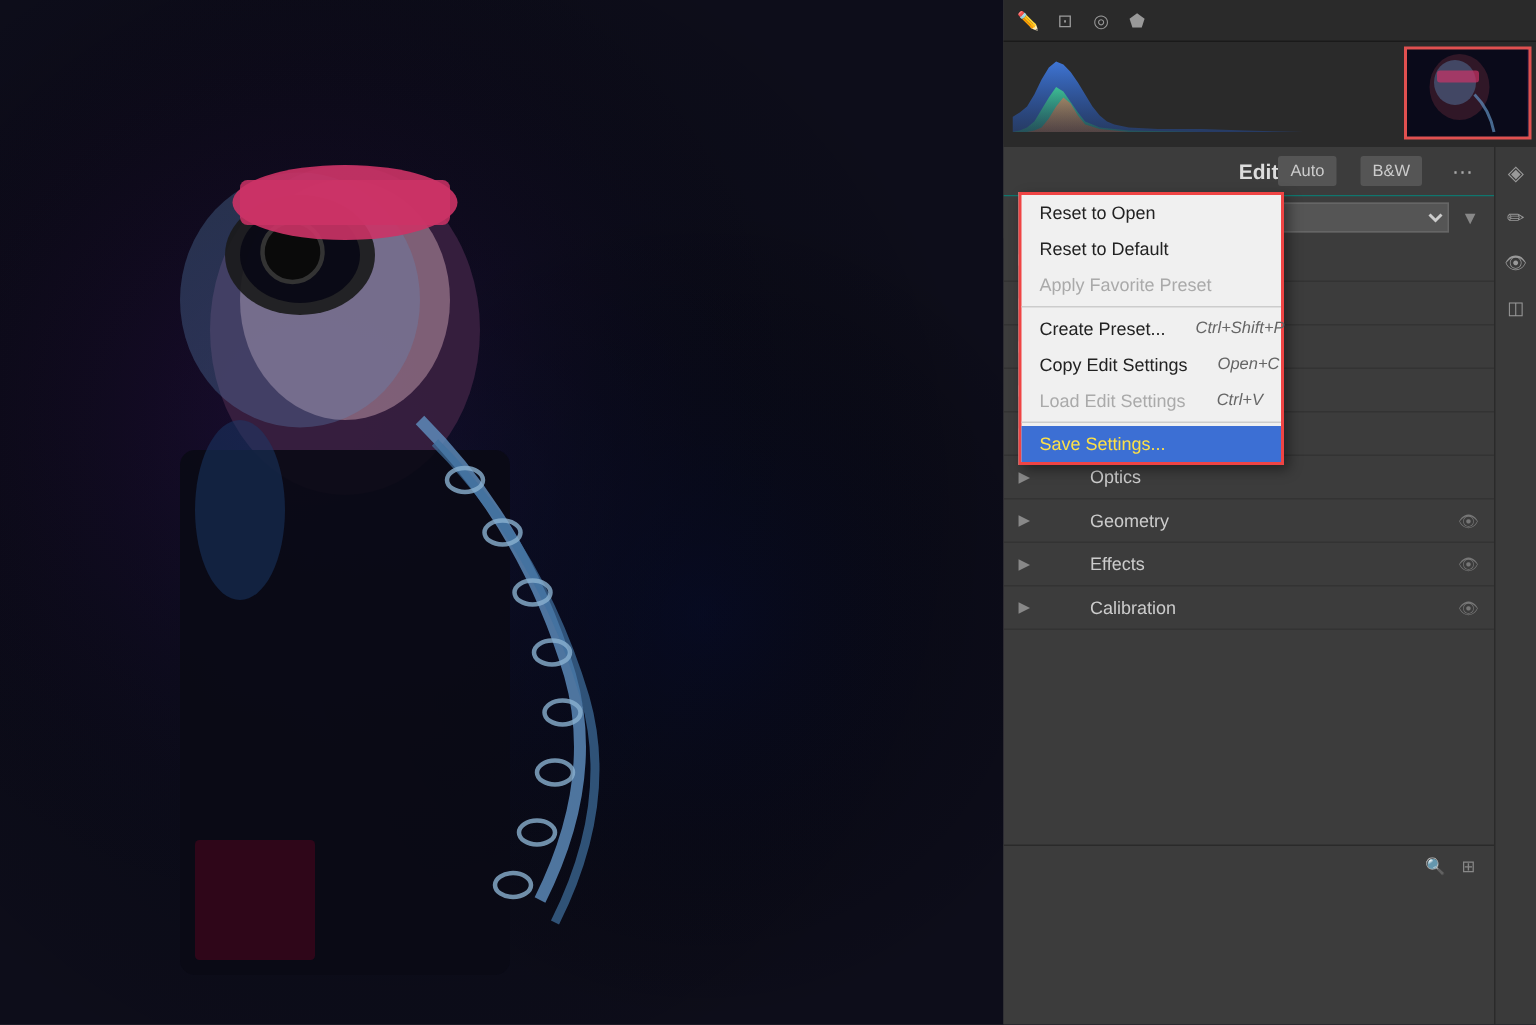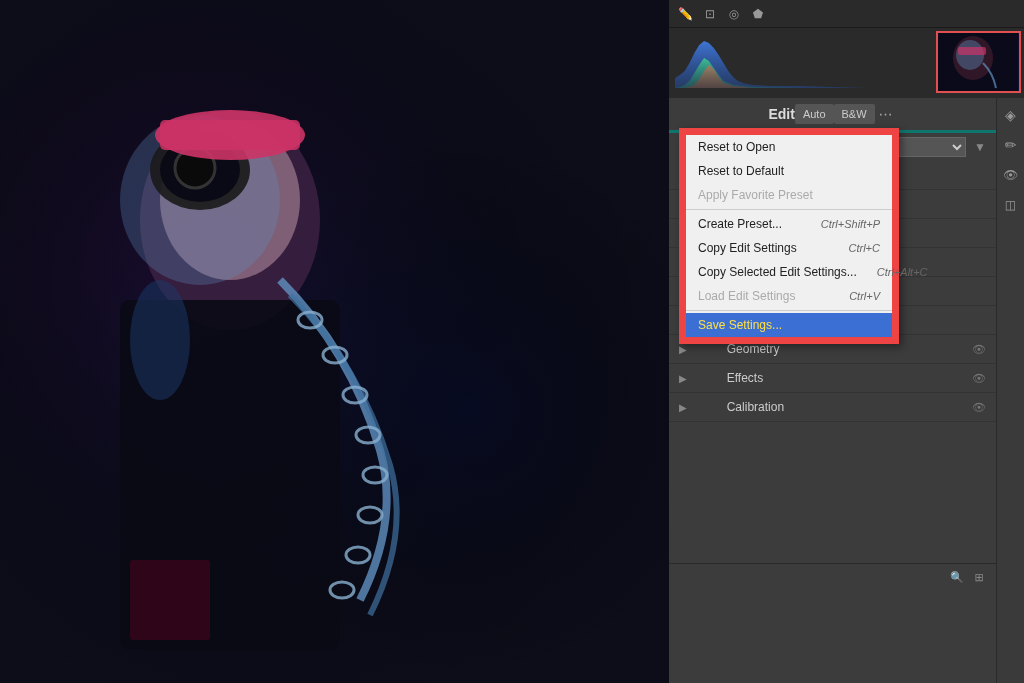--- a/index.html
+++ b/index.html
@@ -52,35 +52,35 @@
       margin: 3px;
       background: linear-gradient(135deg, #0a0a1a, #1a0a2e, #0a1535);
       border: 2px solid #e05050;
       position: relative;
       overflow: hidden;
     }
 
     .edit-header {
       display: flex;
       align-items: center;
-      justify-content: center;
+      justify-content: flex-end;
       padding: 6px 10px;
       background: #3c3c3c;
-      border-bottom: 3px solid #0f766e;
+      border-bottom: 1px solid #0f766e;
     }
 
     .edit-title {
       font-size: 14px;
       font-weight: 600;
       color: #ddd;
     }
 
     .edit-header-buttons {
       display: flex;
-      gap: 0;
+      gap: 16px;
     }
 
     .edit-btn {
       background: #555;
       color: #ccc;
       border: none;
       padding: 2px 8px;
       font-size: 11px;
       cursor: pointer;
       border-radius: 2px;
@@ -147,23 +147,23 @@
     .panel-item .item-icon {
       color: #777;
       font-size: 11px;
     }
 
     
     .context-menu {
       position: absolute;
       top: 125px;
       left: -180px;
-      width: 220px;
+      width: 177px;
       background: #f0f0f0;
-      border: 7px solid #ef4444;
+      border: 2px solid #ef4444;
       box-shadow: 3px 3px 8px rgba(0,0,0,0.4);
       z-index: 1000;
       color: #222;
     }
 
     .context-menu-item {
       padding: 5px 12px;
       display: flex;
       justify-content: space-between;
       align-items: center;
@@ -470,25 +470,21 @@
       <div class="context-menu-item disabled">
         <span>Apply Favorite Preset</span>
       </div>
       <div class="context-menu-separator"></div>
       <div class="context-menu-item">
         <span>Create Preset...</span>
         <span class="context-menu-shortcut">Ctrl+Shift+P</span>
       </div>
       <div class="context-menu-item">
         <span>Copy Edit Settings</span>
-        <span class="context-menu-shortcut">Ctrl+C</span>
-      </div>
-      <div class="context-menu-item">
-        <span>Copy Selected Edit Settings...</span>
-        <span class="context-menu-shortcut">Ctrl+Alt+C</span>
+        <span class="context-menu-shortcut">Open+C</span>
       </div>
       <div class="context-menu-item disabled">
         <span>Load Edit Settings</span>
         <span class="context-menu-shortcut">Ctrl+V</span>
       </div>
       <div class="context-menu-separator"></div>
       <div class="context-menu-item highlighted">
         <span>Save Settings...</span>
       </div>
     </div>

